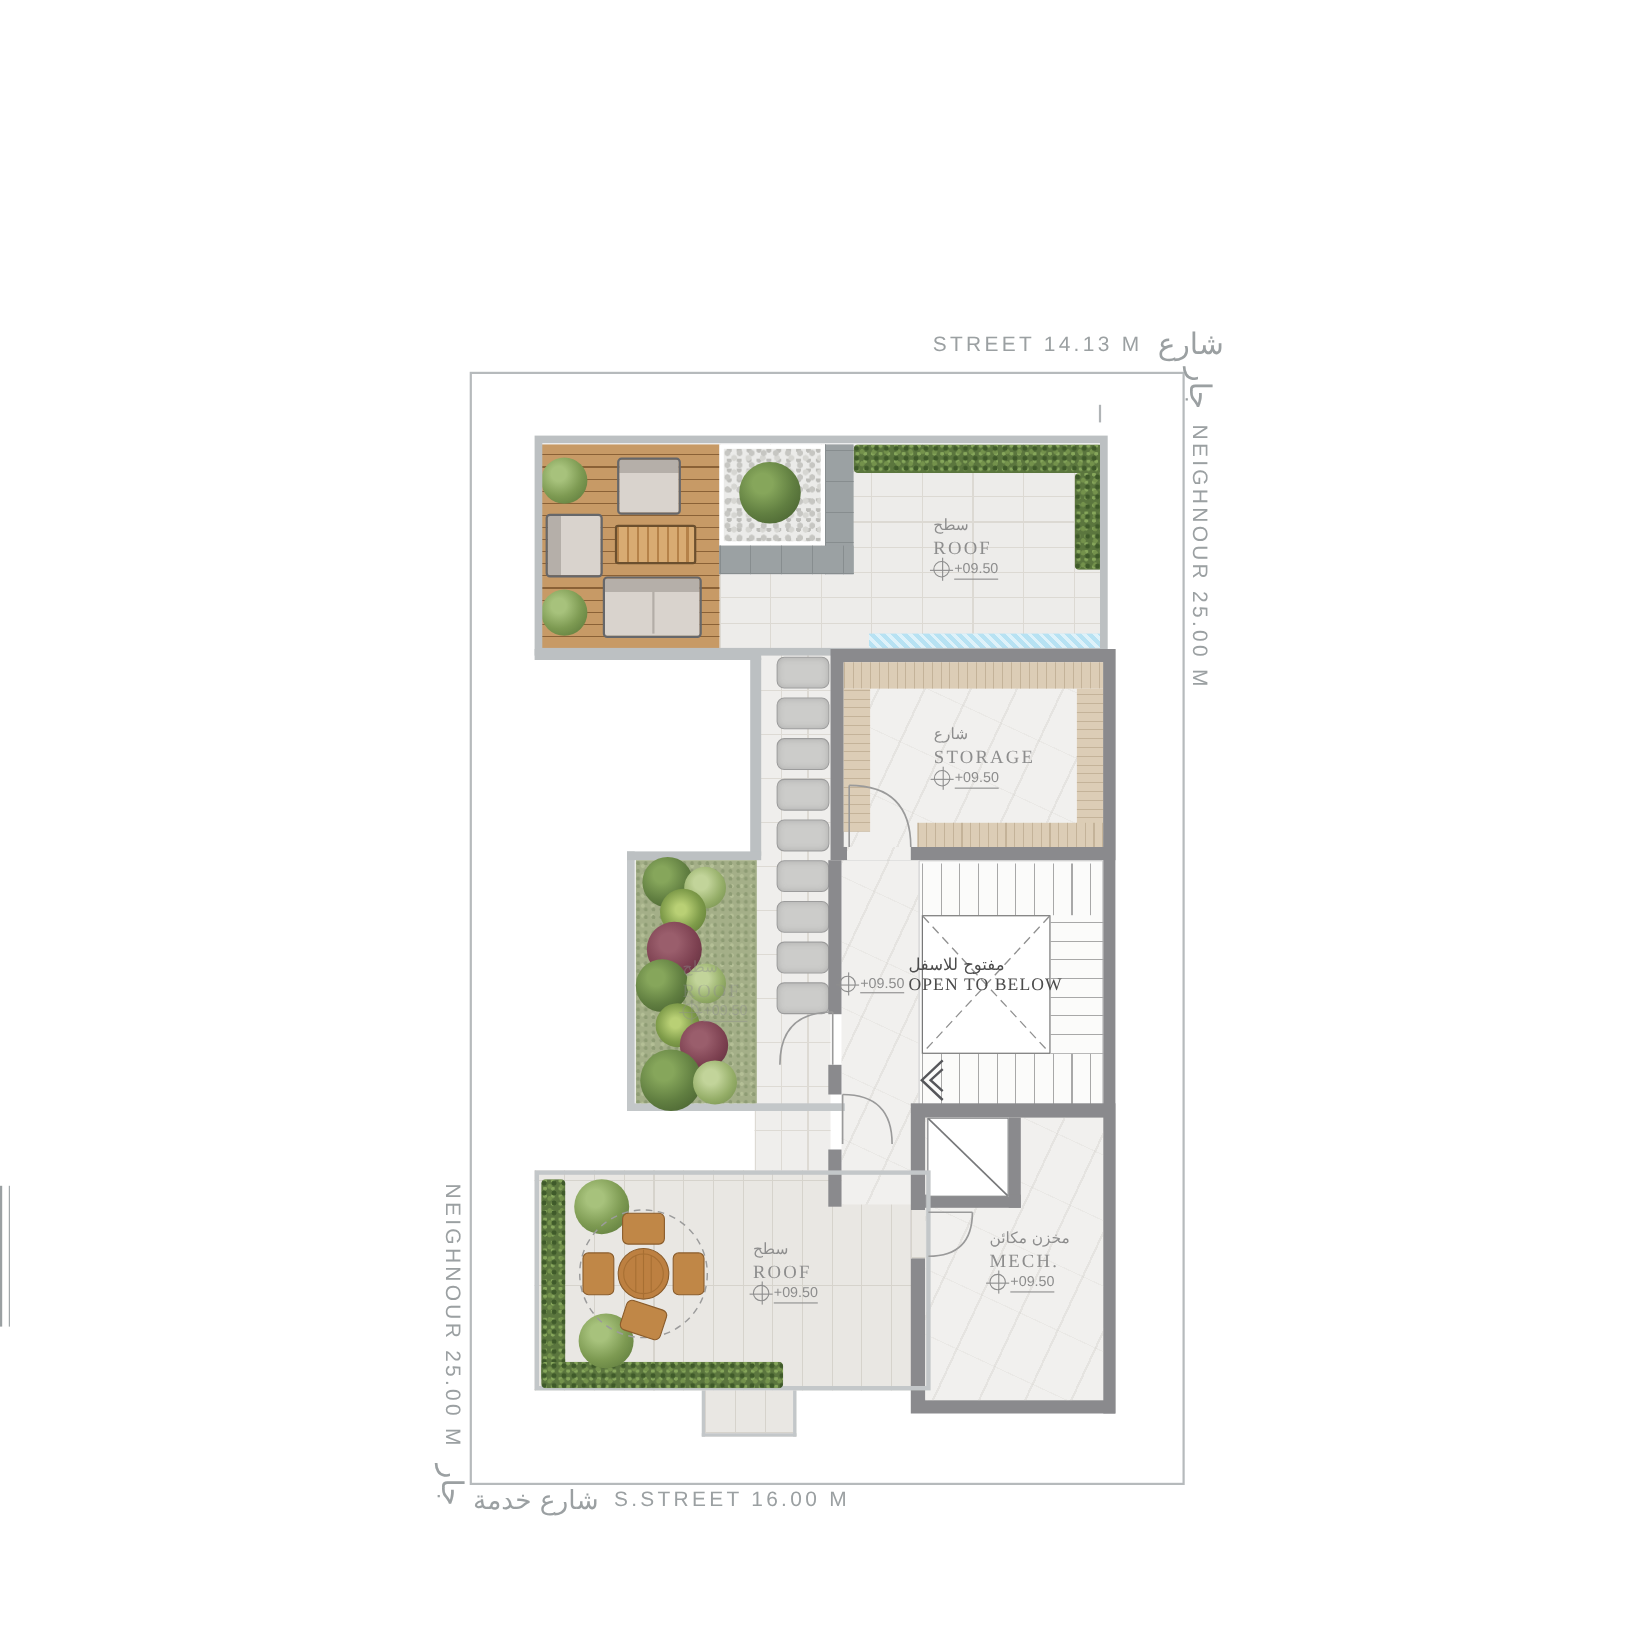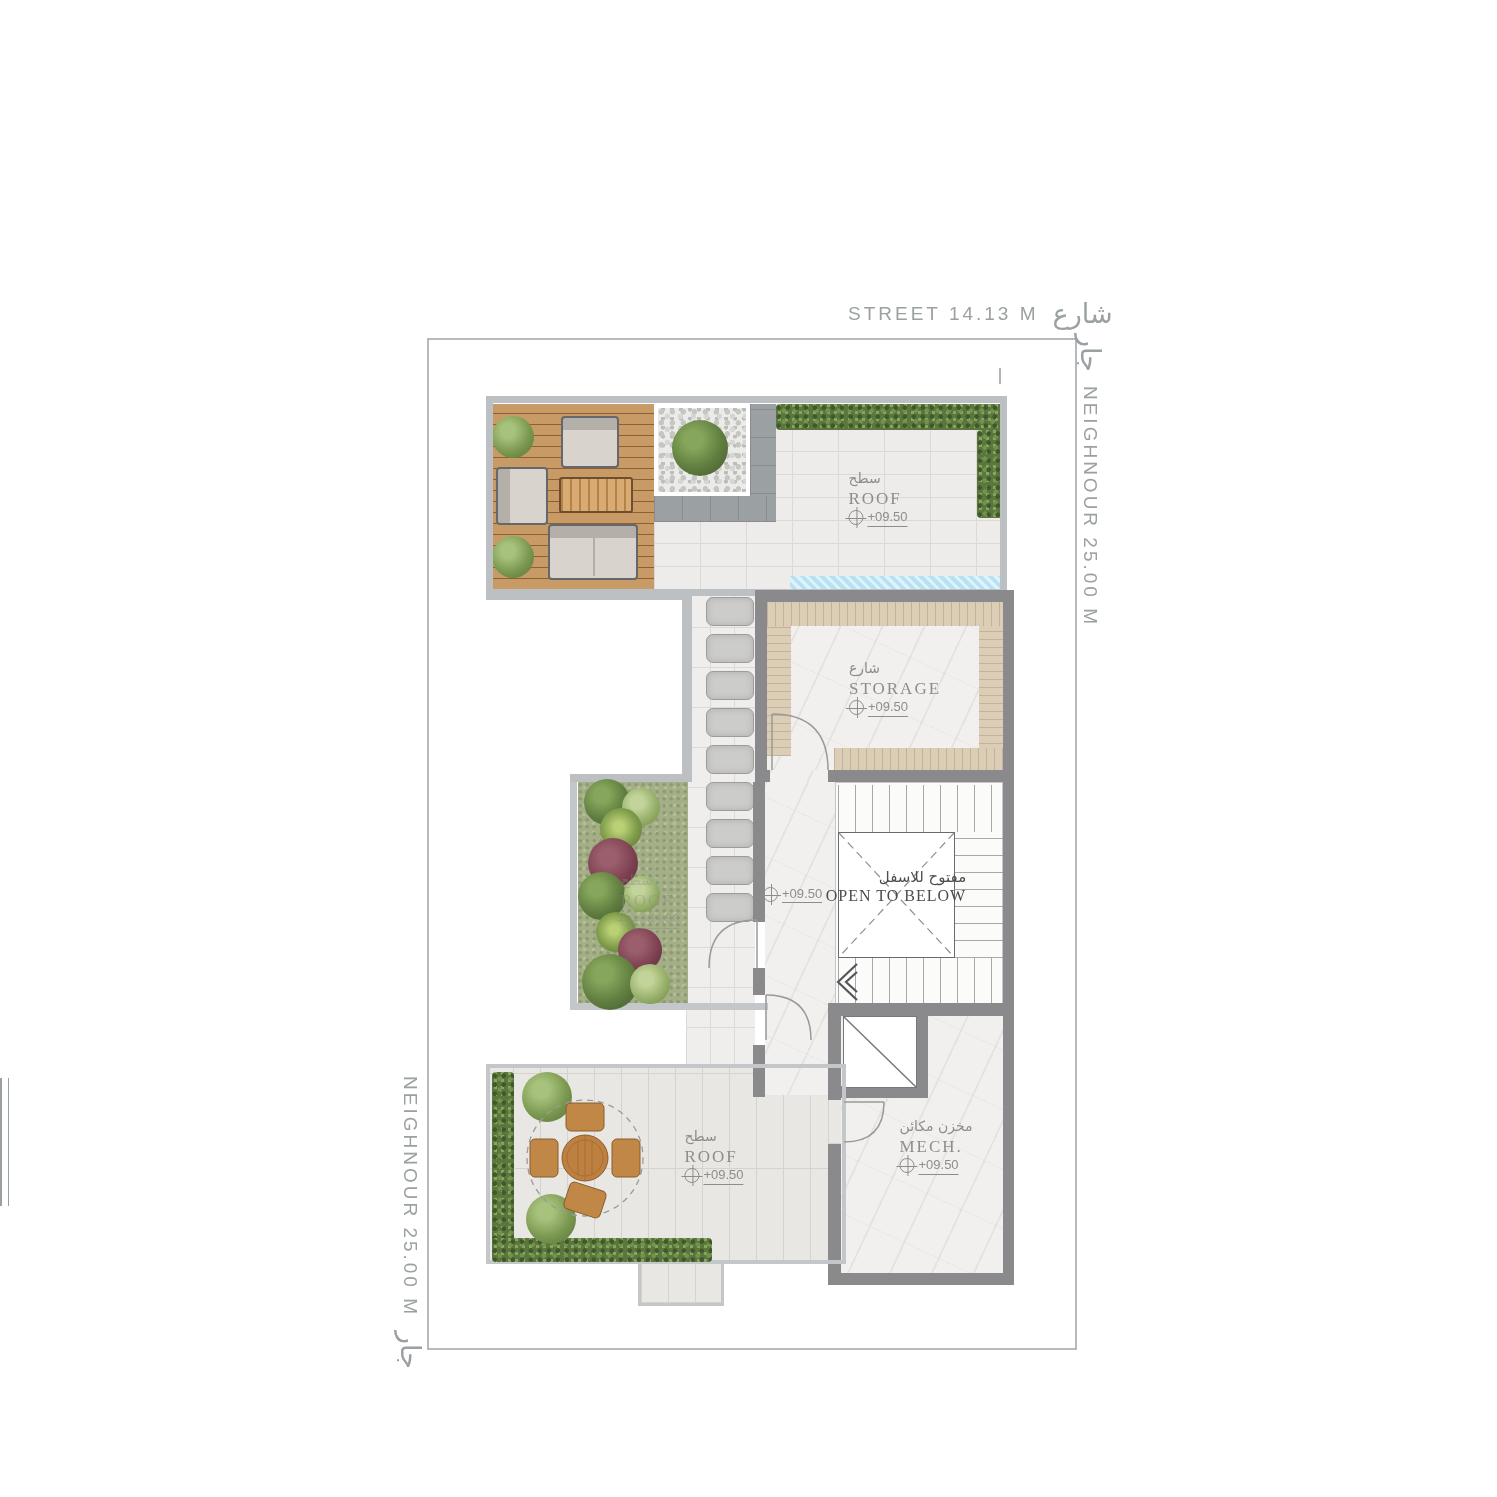--- a/index.html
+++ b/index.html
@@ -78,21 +78,21 @@
 
   
   .site-label{display:flex;align-items:center;gap:14px;color:#9ba0a2;white-space:nowrap;}
   .site-label .en{font-size:19px;letter-spacing:3px;}
   .site-label .ar{font-size:27px;letter-spacing:0;font-family:"DejaVu Sans",sans-serif;}
   .rot{transform-origin:0 0;transform:rotate(90deg);}
   .room-label{position:absolute;transform:translateX(-50%);color:#8d8d8d;line-height:1.25;}
   .room-label .ar{font-size:14px;font-family:"DejaVu Sans",sans-serif;}
   .room-label .en{font-family:"Liberation Serif","DejaVu Serif",serif;font-size:17px;letter-spacing:2px;}
   .room-label.faint{opacity:.42;}
-  .void-label{position:absolute;transform:translateX(-50%);text-align:right;color:#4c4c4c;line-height:1.2;}
+  .void-label{position:absolute;transform:translateX(-50%);text-align:left;color:#4c4c4c;line-height:1.2;}
   .void-label .ar{font-size:15px;font-family:"DejaVu Sans",sans-serif;}
   .void-label .en{font-family:"Liberation Serif","DejaVu Serif",serif;font-size:16px;letter-spacing:1px;white-space:nowrap;}
   .lvl{display:inline-flex;align-items:center;gap:4px;color:#8d8d8d;font-size:13px;font-family:"Liberation Sans",sans-serif;}
   .lvl-sym{position:relative;width:13px;height:13px;border:1px solid #8d8d8d;border-radius:50%;display:inline-block;flex:0 0 auto;}
   .lvl-sym::before{content:"";position:absolute;left:-4px;right:-4px;top:50%;border-top:1px solid #8d8d8d;}
   .lvl-sym::after{content:"";position:absolute;top:-4px;bottom:-4px;left:50%;border-left:1px solid #8d8d8d;}
   .lvl-txt{border-bottom:1px solid #8d8d8d;padding-bottom:1px;white-space:nowrap;}
 </style>
 </head>
 <body>
@@ -298,14 +298,18 @@
   <div class="site-label rot abs" style="left:1106px;top:334px;">
     <span class="ar">جار</span>
     <span class="en">NEIGHNOUR 25.00 M</span>
   </div>
 
   <div class="site-label rot abs" style="left:426px;top:1076px;">
     <span class="en">NEIGHNOUR 25.00 M</span>
     <span class="ar">جار</span>
   </div>
 
+  <div class="site-label abs" style="left:430px;top:1350px;">
+    <span class="ar" style="font-size:24px;">شارع خدمة</span>
+    <span class="en">S.STREET 16.00 M</span>
+  </div>
 
 </div>
 
 </body></html>

